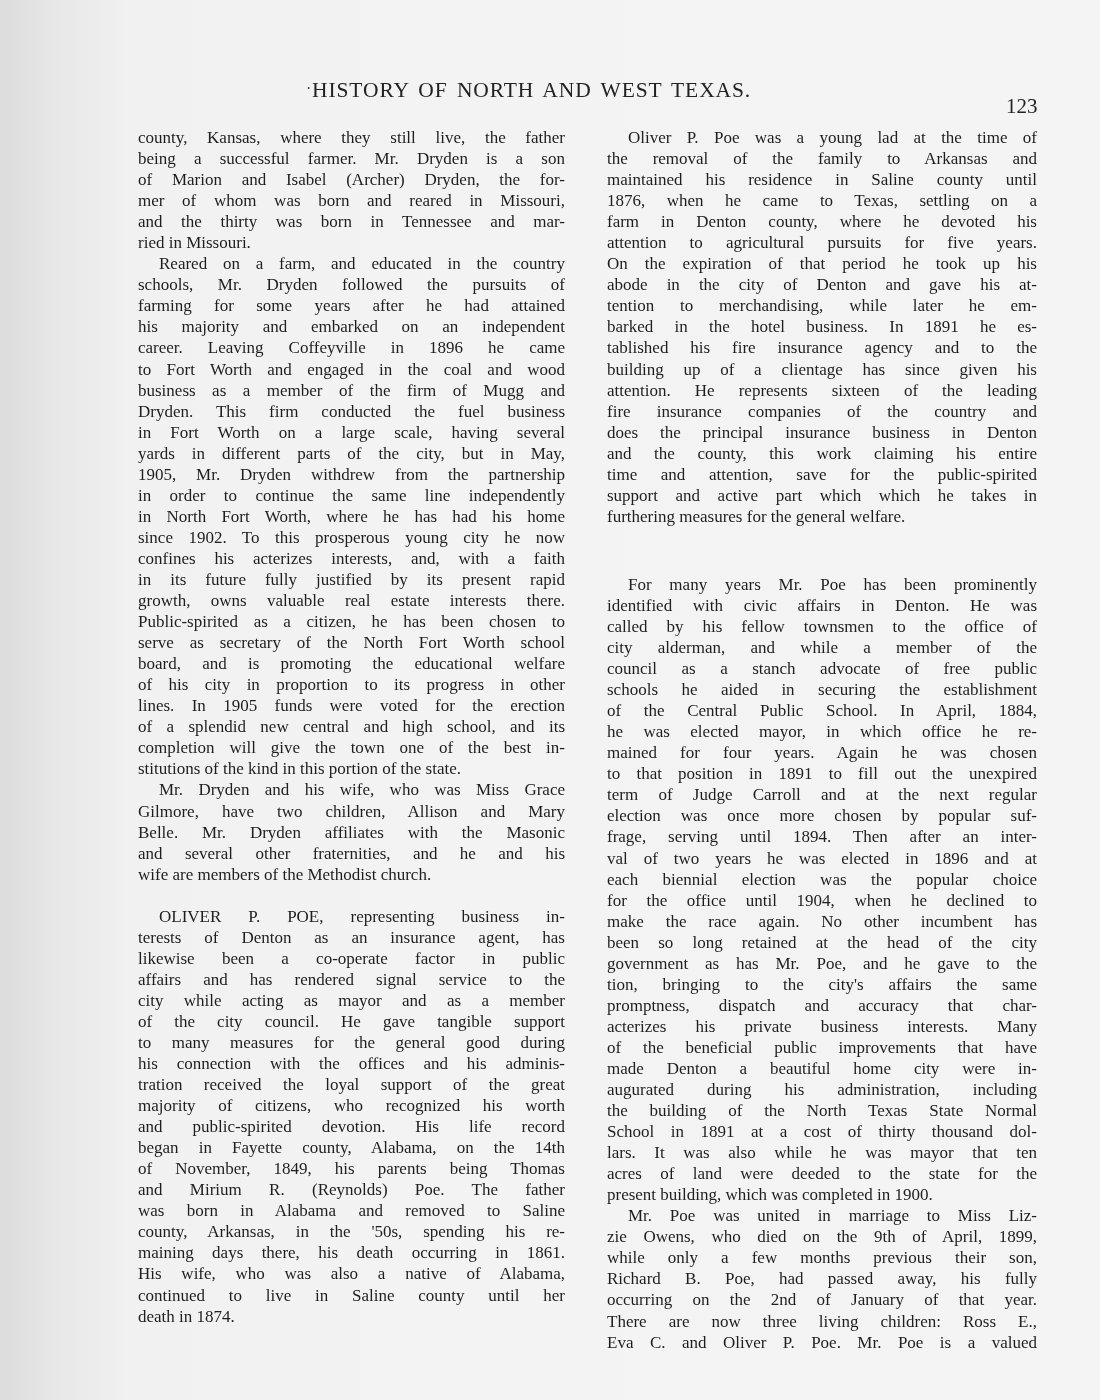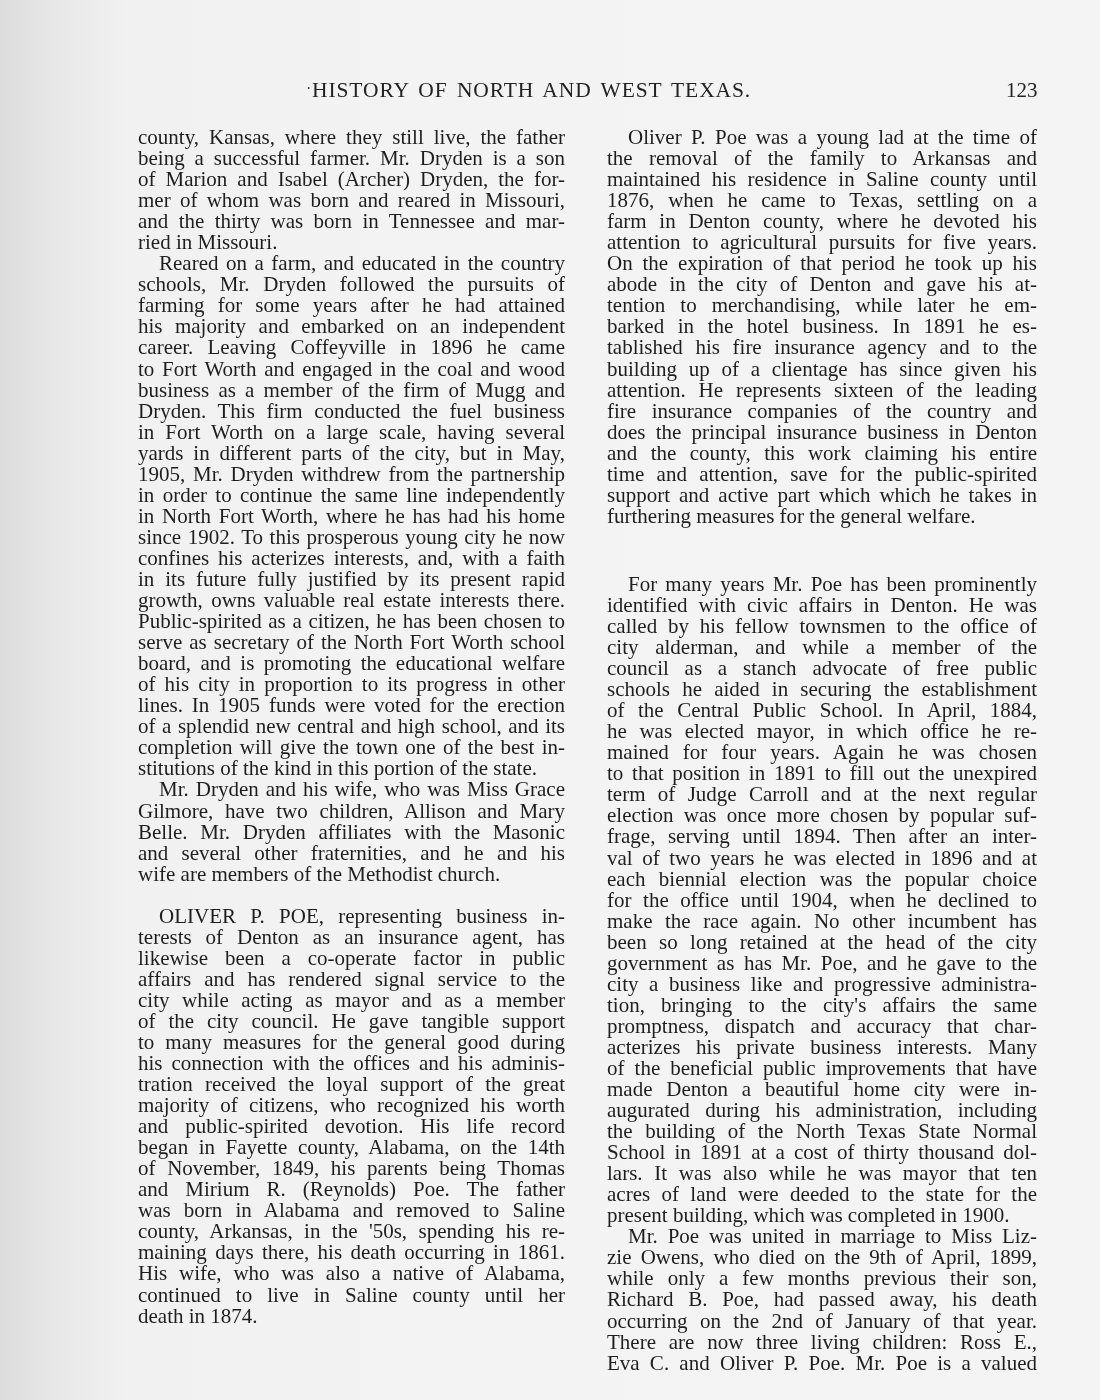--- a/index.html
+++ b/index.html
@@ -11,26 +11,26 @@
     position: relative;
   }
   .running-head {
     position: absolute; top: 78px; left: 0; width: 1100px; height: 30px;
   }
   .running-title {
     position: absolute; left: 312px; top: 0;
     font-size: 21.5px; letter-spacing: 0.9px; word-spacing: 3px; color: #222;
   }
   .page-number {
-    position: absolute; left: 1006px; top: 0; font-size: 21px; color: #222;
+    position: absolute; left: 1006px; top: 16px; font-size: 21px; color: #222;
   }
   .head-dot { position: absolute; left: 306px; top: 2px; font-size: 16px; color: #444; }
   .column {
     position: absolute; top: 127px; width: 448px;
-    font-size: 21px; line-height: 21.05px;
+    font-size: 17px; line-height: 21.05px;
     text-align: justify; hyphens: none;
   }
   .col-left { left: 117px; }
   .col-right { left: 586px; width: 451px; }
   .para { margin: 0; text-indent: 21px; }
   .line { display: block; text-align: justify; text-align-last: justify; white-space: nowrap; }
   .line.last { text-align-last: left; }
   .para-gap { height: 21px; }
 </style>
 </head>
@@ -144,35 +144,34 @@
       <span class="line">to that position in 1891 to fill out the unexpired</span>
       <span class="line">term of Judge Carroll and at the next regular</span>
       <span class="line">election was once more chosen by popular suf-</span>
       <span class="line">frage, serving until 1894.  Then after an inter-</span>
       <span class="line">val of two years he was elected in 1896 and at</span>
       <span class="line">each biennial election was the popular choice</span>
       <span class="line">for the office until 1904, when he declined to</span>
       <span class="line">make the race again. No other incumbent has</span>
       <span class="line">been so long retained at the head of the city</span>
       <span class="line">government as has Mr. Poe, and he gave to the</span>
-      <span class="line">city a business like and progressive administra-</span>
       <span class="line">tion, bringing to the city's affairs the same</span>
       <span class="line">promptness, dispatch and accuracy that char-</span>
       <span class="line">acterizes his private business interests.  Many</span>
       <span class="line">of the beneficial public improvements that have</span>
       <span class="line">made Denton a beautiful home city were in-</span>
       <span class="line">augurated during his administration, including</span>
       <span class="line">the building of the North Texas State Normal</span>
       <span class="line">School in 1891 at a cost of thirty thousand dol-</span>
       <span class="line">lars.  It was also while he was mayor that ten</span>
       <span class="line">acres of land were deeded to the state for the</span>
       <span class="line last">present building, which was completed in 1900.</span>
     </div>
     <div class="para">
       <span class="line" style="padding-left: 21px;">Mr. Poe was united in marriage to Miss Liz-</span>
       <span class="line">zie Owens, who died on the 9th of April, 1899,</span>
       <span class="line">while only a few months previous their son,</span>
-      <span class="line">Richard B. Poe, had passed away, his death</span>
+      <span class="line">Richard B. Poe, had passed away, his fully</span>
       <span class="line">occurring on the 2nd of January of that year.</span>
       <span class="line">There are now three living children:  Ross E.,</span>
       <span class="line">Eva C. and Oliver P. Poe.  Mr. Poe is a valued</span>
     </div>
   </div>
 
 </body></html>

